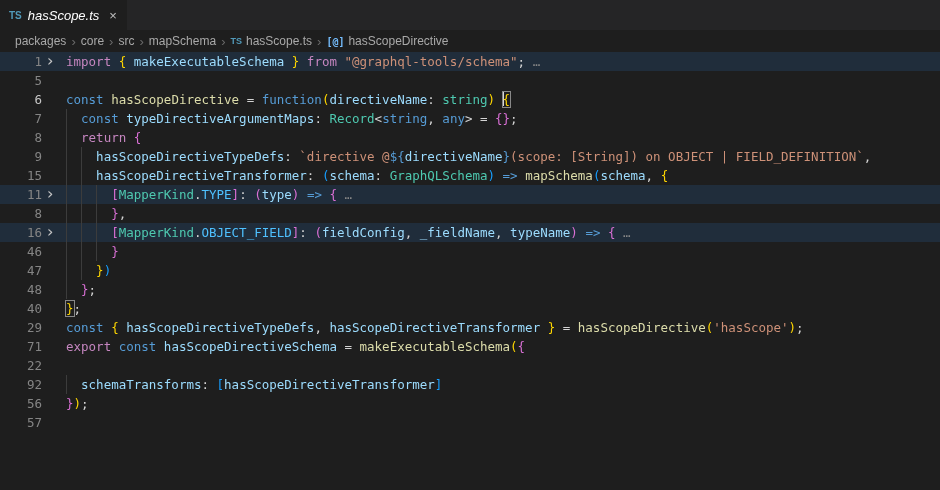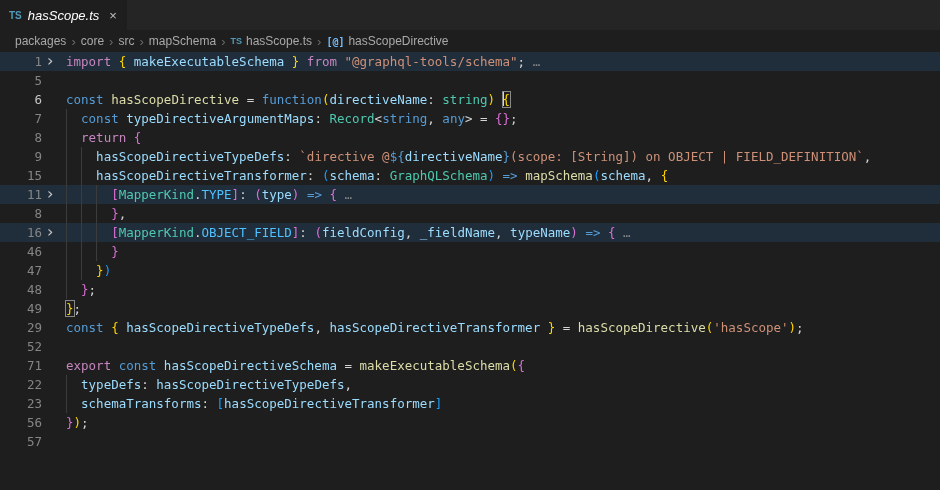--- a/index.html
+++ b/index.html
@@ -158,51 +158,44 @@
         <div class="codeline"><span class="guide" style="left: 0px;"></span><span class="guide" style="left: 15.06px;"></span><span style="color: rgb(212, 212, 212);">    </span><span style="color: rgb(255, 215, 0);">}</span><span style="color: rgb(23, 159, 255);">)</span></div>
       </div>
       <div class="row">
         <div class="gutter">
           <span class="lnum">48</span>
         </div>
         <div class="codeline"><span class="guide" style="left: 0px;"></span><span style="color: rgb(212, 212, 212);">  </span><span style="color: rgb(218, 112, 214);">}</span><span style="color: rgb(212, 212, 212);">;</span></div>
       </div>
       <div class="row">
         <div class="gutter">
-          <span class="lnum">49</span>
+          <span class="lnum">40</span>
         </div>
         <div class="codeline"><span class="match" style="color: rgb(255, 215, 0);">}</span><span style="color: rgb(212, 212, 212);">;</span></div>
       </div>
       <div class="row">
         <div class="gutter">
           <span class="lnum">29</span>
         </div>
         <div class="codeline"><span style="color: rgb(86, 156, 214);">const</span><span style="color: rgb(212, 212, 212);"> </span><span style="color: rgb(255, 215, 0);">{</span><span style="color: rgb(212, 212, 212);"> </span><span style="color: rgb(156, 220, 254);">hasScopeDirectiveTypeDefs</span><span style="color: rgb(212, 212, 212);">, </span><span style="color: rgb(156, 220, 254);">hasScopeDirectiveTransformer</span><span style="color: rgb(212, 212, 212);"> </span><span style="color: rgb(255, 215, 0);">}</span><span style="color: rgb(212, 212, 212);"> = </span><span style="color: rgb(220, 220, 170);">hasScopeDirective</span><span style="color: rgb(255, 215, 0);">(</span><span style="color: rgb(206, 145, 120);">'hasScope'</span><span style="color: rgb(255, 215, 0);">)</span><span style="color: rgb(212, 212, 212);">;</span></div>
       </div>
       <div class="row">
         <div class="gutter">
-          <span class="lnum">52</span>
-        </div>
-        <div class="codeline"></div>
-      </div>
-      <div class="row">
-        <div class="gutter">
           <span class="lnum">71</span>
         </div>
         <div class="codeline"><span style="color: rgb(197, 134, 192);">export</span><span style="color: rgb(212, 212, 212);"> </span><span style="color: rgb(86, 156, 214);">const</span><span style="color: rgb(212, 212, 212);"> </span><span style="color: rgb(156, 220, 254);">hasScopeDirectiveSchema</span><span style="color: rgb(212, 212, 212);"> = </span><span style="color: rgb(220, 220, 170);">makeExecutableSchema</span><span style="color: rgb(255, 215, 0);">(</span><span style="color: rgb(218, 112, 214);">{</span></div>
       </div>
       <div class="row">
         <div class="gutter">
           <span class="lnum">22</span>
         </div>
-        <div class="codeline"><span class="guide" style="left: 0px;"></span><span style="color: rgb(212, 212, 212);">  </span><span style="color: rgb(156, 220, 254);">typeDefs</span><span style="color: rgb(212, 212, 212);">: </span><span style="color: rgb(156, 220, 254);">hasScopeDirectiveTypeDefs</span><span style="color: rgb(212, 212, 212);">,</span></div>
-      </div>
-      <div class="row">
-        <div class="gutter">
-          <span class="lnum">23</span>
+      </div>
+      <div class="row">
+        <div class="gutter">
+          <span class="lnum">92</span>
         </div>
         <div class="codeline"><span class="guide" style="left: 0px;"></span><span style="color: rgb(212, 212, 212);">  </span><span style="color: rgb(156, 220, 254);">schemaTransforms</span><span style="color: rgb(212, 212, 212);">: </span><span style="color: rgb(23, 159, 255);">[</span><span style="color: rgb(156, 220, 254);">hasScopeDirectiveTransformer</span><span style="color: rgb(23, 159, 255);">]</span></div>
       </div>
       <div class="row">
         <div class="gutter">
           <span class="lnum">56</span>
         </div>
         <div class="codeline"><span style="color: rgb(218, 112, 214);">}</span><span style="color: rgb(255, 215, 0);">)</span><span style="color: rgb(212, 212, 212);">;</span></div>
       </div>
       <div class="row">

